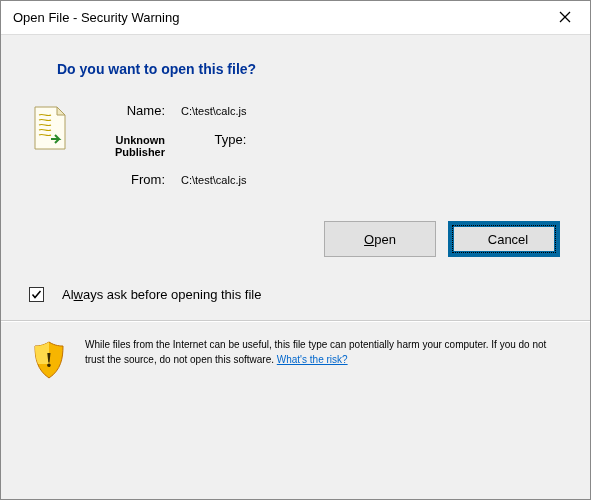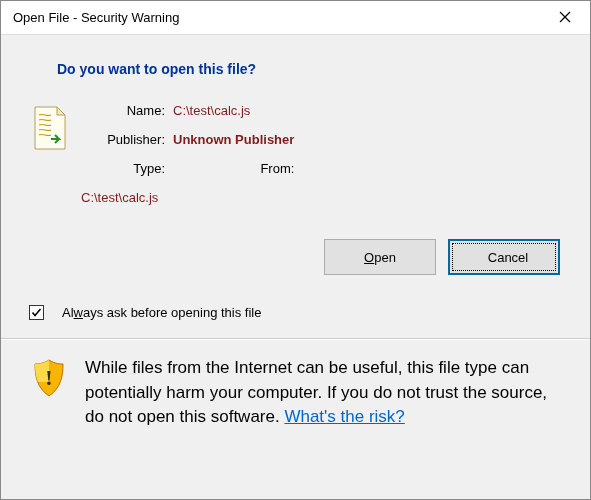--- a/index.html
+++ b/index.html
@@ -64,43 +64,44 @@
       row-gap: 14px;
       column-gap: 8px;
       align-items: baseline;
     }
     .details .label {
       text-align: right;
       color: #000;
       font-size: 13px;
     }
     .details .value {
-      color: #7f1d1d;
-      font-size: 13px;
+      color: #000000;
+      font-size: 11px;
+      margin-left: 8px;
     }
     .details .value.bold { font-weight: bold; text-align: right; }
 
     .buttons {
       display: flex;
       justify-content: flex-end;
       gap: 12px;
       margin-top: 34px;
       padding-right: 2px;
     }
     .btn {
       min-width: 112px;
       height: 36px;
       background: #e1e1e1;
       border: 1px solid #adadad;
       font-family: inherit;
       font-size: 13px;
       cursor: pointer;
     }
     .btn.default {
-      border: 2px solid #0369a1;
+      border: 6px solid #0369a1;
       outline: 1px dotted #000;
       outline-offset: -5px;
       padding-left: 8px;
     }
     .btn .ul { text-decoration: underline; }
 
     .check-row {
       display: flex;
       align-items: center;
       gap: 18px;
@@ -129,21 +130,21 @@
 
     .warn-row {
       display: flex;
       align-items: flex-start;
       gap: 18px;
       margin-top: 16px;
       padding: 0 0 0 2px;
     }
     .shield-icon { flex-shrink: 0; margin-top: 2px; }
     .warn-text {
-      font-size: 17px;
+      font-size: 10px;
       line-height: 1.45;
       color: #000;
     }
     .warn-text a {
       color: #0066cc;
       text-decoration: underline;
       cursor: pointer;
     }
   </style>
 </head>
@@ -174,21 +175,20 @@
         <path d="M10 25 C 14 23 18 27 22 25" fill="none" stroke="#c0a000" stroke-width="1.2"></path>
         <path d="M10 30 C 14 28 18 32 22 30" fill="none" stroke="#c0a000" stroke-width="1.2"></path>
         <path d="M22 34 L30 34 L26 30 M30 34 L26 38" fill="none" stroke="#2a8a2a" stroke-width="2"></path>
       </svg>
     </div>
 
     <div class="details">
       <div class="label">Name:</div>
       <div class="value">C:\test\calc.js</div>
 
-      <div class="label">Publisher:</div>
       <div class="value bold">Unknown Publisher</div>
 
       <div class="label">Type:</div>
 
       <div class="label">From:</div>
       <div class="value">C:\test\calc.js</div>
     </div>
   </div>
 
   <div class="buttons">

